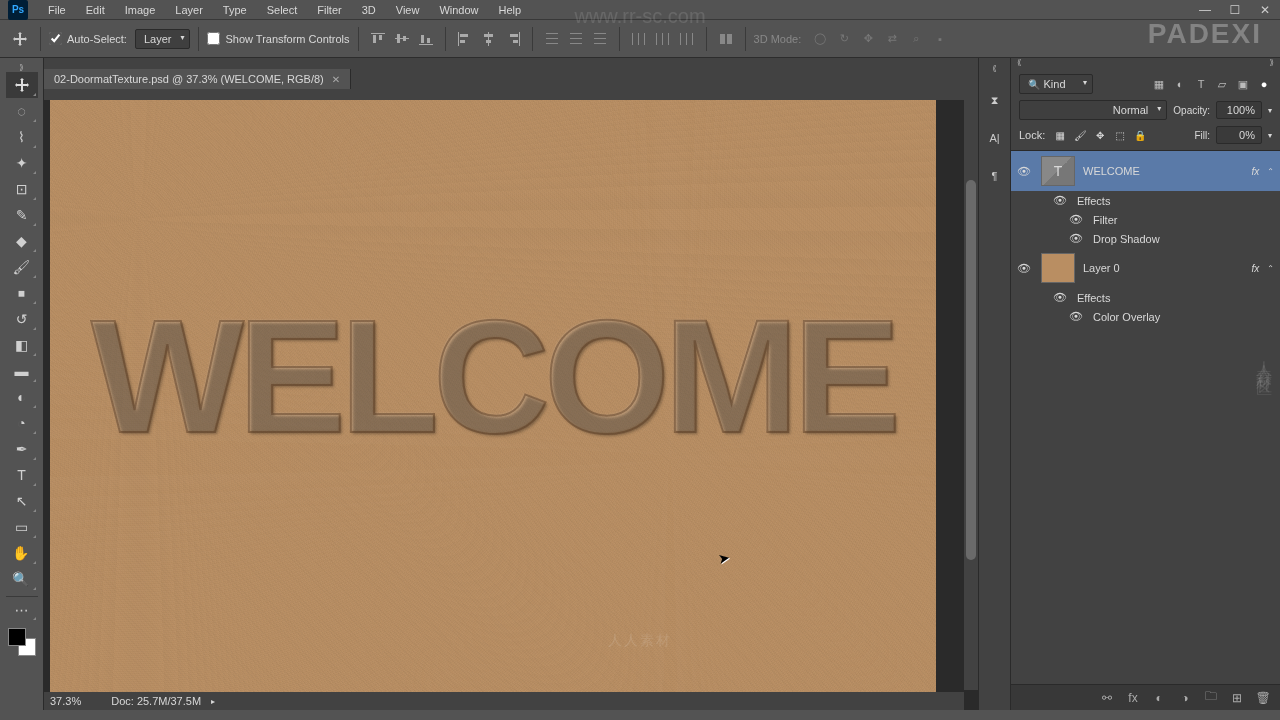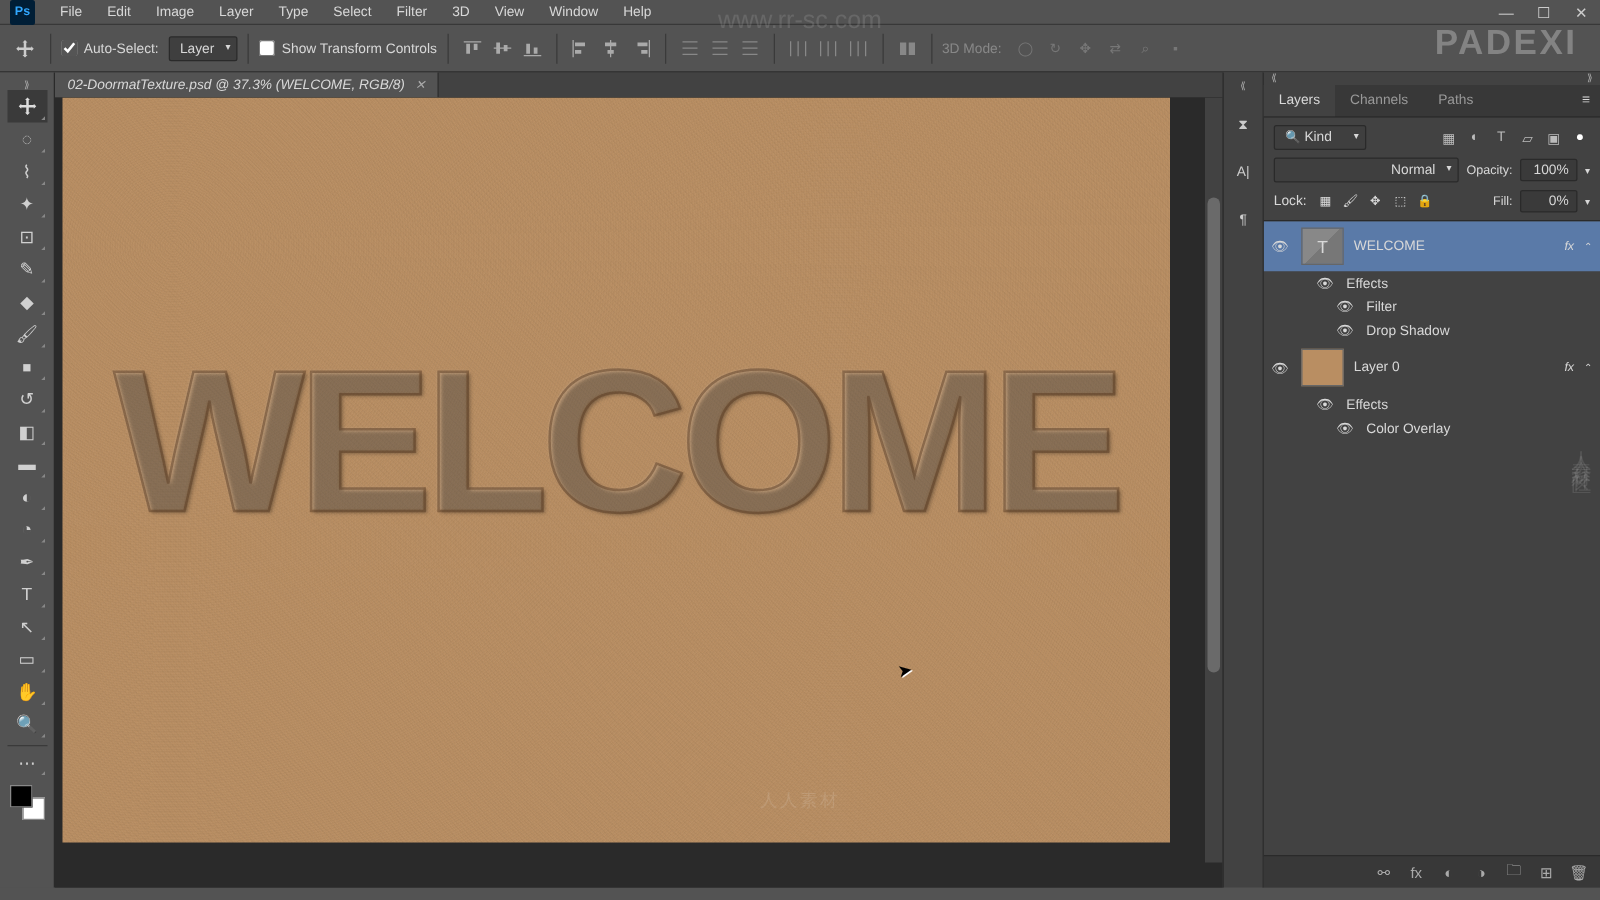--- a/index.html
+++ b/index.html
@@ -21,21 +21,21 @@
 .main-area { display: flex; height: 652px; }
 .toolbar { width: 44px; background: #535353; border-right: 1px solid #2a2a2a; display: flex; flex-direction: column; align-items: center; padding-top: 4px; }
 .toolbar-expand { height: 10px; display: flex; align-items: center; justify-content: center; width: 100%; font-size: 8px; color: #aaa; cursor: pointer; }
 .tool { width: 32px; height: 26px; display: flex; align-items: center; justify-content: center; cursor: pointer; color: #d0d0d0; font-size: 14px; margin: 0; position: relative; }
 .tool.active { background: #3a3a3a; }
 .tool::after { content: ""; position: absolute; bottom: 2px; right: 2px; width: 0; height: 0; border-left: 3px solid transparent; border-bottom: 3px solid #888; }
 .color-swatch { width: 28px; height: 28px; position: relative; margin-top: 6px; }
 .swatch-fg { width: 18px; height: 18px; background: #000; border: 1px solid #888; position: absolute; top: 0; left: 0; z-index: 2; }
 .swatch-bg { width: 18px; height: 18px; background: #fff; border: 1px solid #888; position: absolute; bottom: 0; right: 0; }
 .workspace { flex: 1; display: flex; flex-direction: column; background: #2a2a2a; }
-.tab-bar { height: 20px; background: #424242; display: flex; align-items: center; font-style: italic; }
+.tab-bar { height: 42px; background: #424242; display: flex; align-items: center; }
 .doc-tab { background: #535353; padding: 4px 10px; display: flex; align-items: center; gap: 8px; border-right: 1px solid #2a2a2a; }
 .tab-close { cursor: pointer; font-size: 10px; color: #aaa; }
 .canvas-area { flex: 1; background: #2a2a2a; display: flex; align-items: flex-start; justify-content: flex-start; position: relative; overflow: hidden; padding: 0; }
 .canvas { width: 886px; height: 596px; background: #b98e62; position: relative; margin-left: 6px; }
 .canvas-texture { position: absolute; inset: 0; background-image: repeating-radial-gradient(circle at 10% 20%, rgba(0,0,0,0.04) 0, transparent 2px), repeating-radial-gradient(circle at 70% 60%, rgba(255,255,255,0.03) 0, transparent 2px), repeating-linear-gradient(45deg, rgba(0,0,0,0.02) 0 1px, transparent 1px 3px); }
 .welcome-text { position: absolute; top: 50%; left: 50%; transform: translate(-50%, -62%); font-size: 162px; font-weight: 900; font-family: Arial, sans-serif; letter-spacing: -6px; color: transparent; -webkit-text-stroke: 2px rgba(90,60,35,0.5); text-shadow: 2px 2px 3px rgba(0,0,0,0.3), -1px -1px 2px rgba(255,255,255,0.15); white-space: nowrap; }
 .scroll-v { position: absolute; right: 0; top: 0; bottom: 20px; width: 14px; background: #424242; }
 .scroll-thumb-v { position: absolute; top: 80px; width: 10px; left: 2px; height: 380px; background: #6a6a6a; border-radius: 5px; }
 .scroll-h { position: absolute; bottom: 0; left: 0; right: 14px; height: 18px; background: #424242; display: flex; align-items: center; gap: 10px; padding-left: 6px; }
 .cursor-arrow { position: absolute; top: 450px; left: 668px; font-size: 14px; color: #000; text-shadow: 1px 1px 0 #fff; transform: rotate(-10deg); }
@@ -277,40 +277,39 @@
     </div>
     <div class="canvas-area">
       <div class="canvas">
         <div class="canvas-texture"></div>
         <div class="welcome-text">WELCOME</div>
         <div class="cursor-arrow">➤</div>
       </div>
       <div class="scroll-v">
           <div class="scroll-thumb-v"></div>
         </div>
+      <div class="scroll-h">
+        <span>37.3%</span>
+        <span style="margin-left:20px">Doc: 25.7M/37.5M</span>
+        <span style="font-size:8px">▸</span>
+      </div>
     </div>
   </div>
 
   <div class="collapsed-panels">
     <div class="collapsed-expand">⟪</div>
     <div class="collapsed-icon">⧗</div>
     <div class="collapsed-icon">A|</div>
     <div class="collapsed-icon">¶</div>
   </div>
 
   <div class="right-panels">
     <div class="panel-expand-bar">
       <span>⟪</span>
       <span>⟫</span>
-    </div>
-    <div class="panel-tabs">
-      <div class="panel-tab active">Layers</div>
-      <div class="panel-tab">Channels</div>
-      <div class="panel-tab">Paths</div>
-      <div class="panel-menu">≡</div>
     </div>
     <div class="panel-controls">
       <div class="control-row">
         <div class="dropdown filter-dd"><span style="font-size:10px">🔍</span> <span>Kind</span></div>
         <div class="filter-icons">
           <div class="filter-icon">▦</div>
           <div class="filter-icon">◐</div>
           <div class="filter-icon">T</div>
           <div class="filter-icon">▱</div>
           <div class="filter-icon">▣</div>

